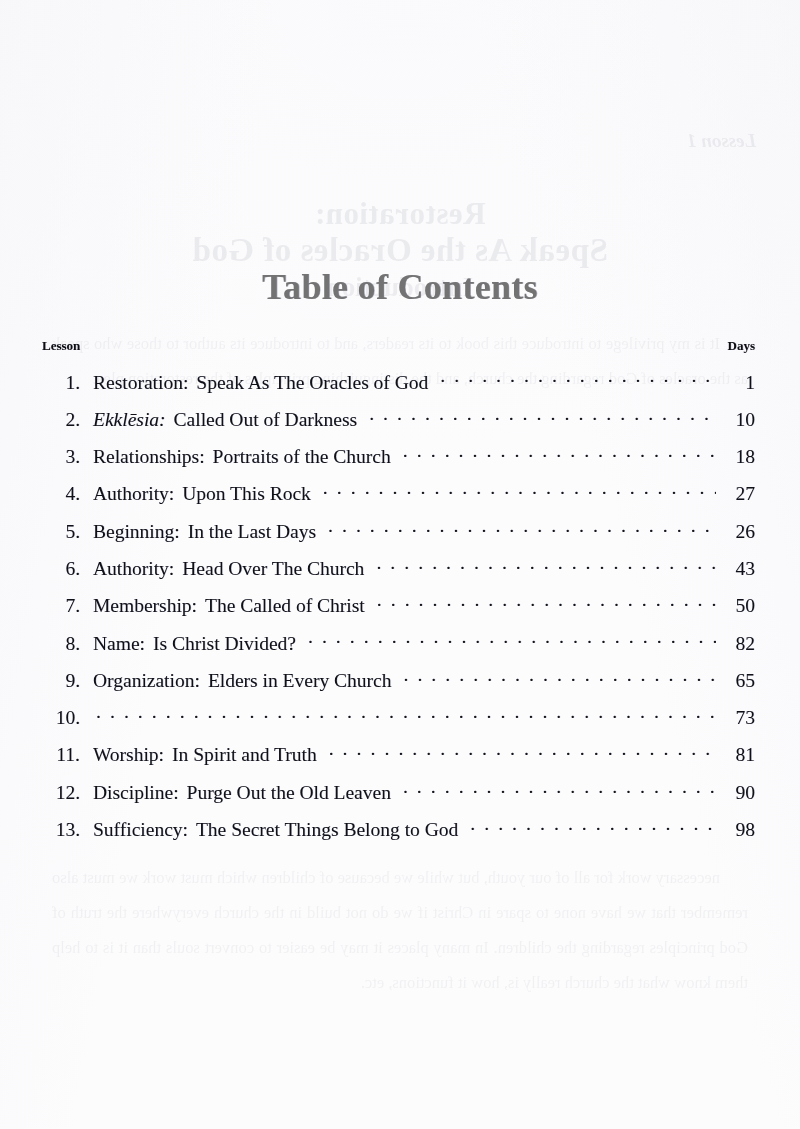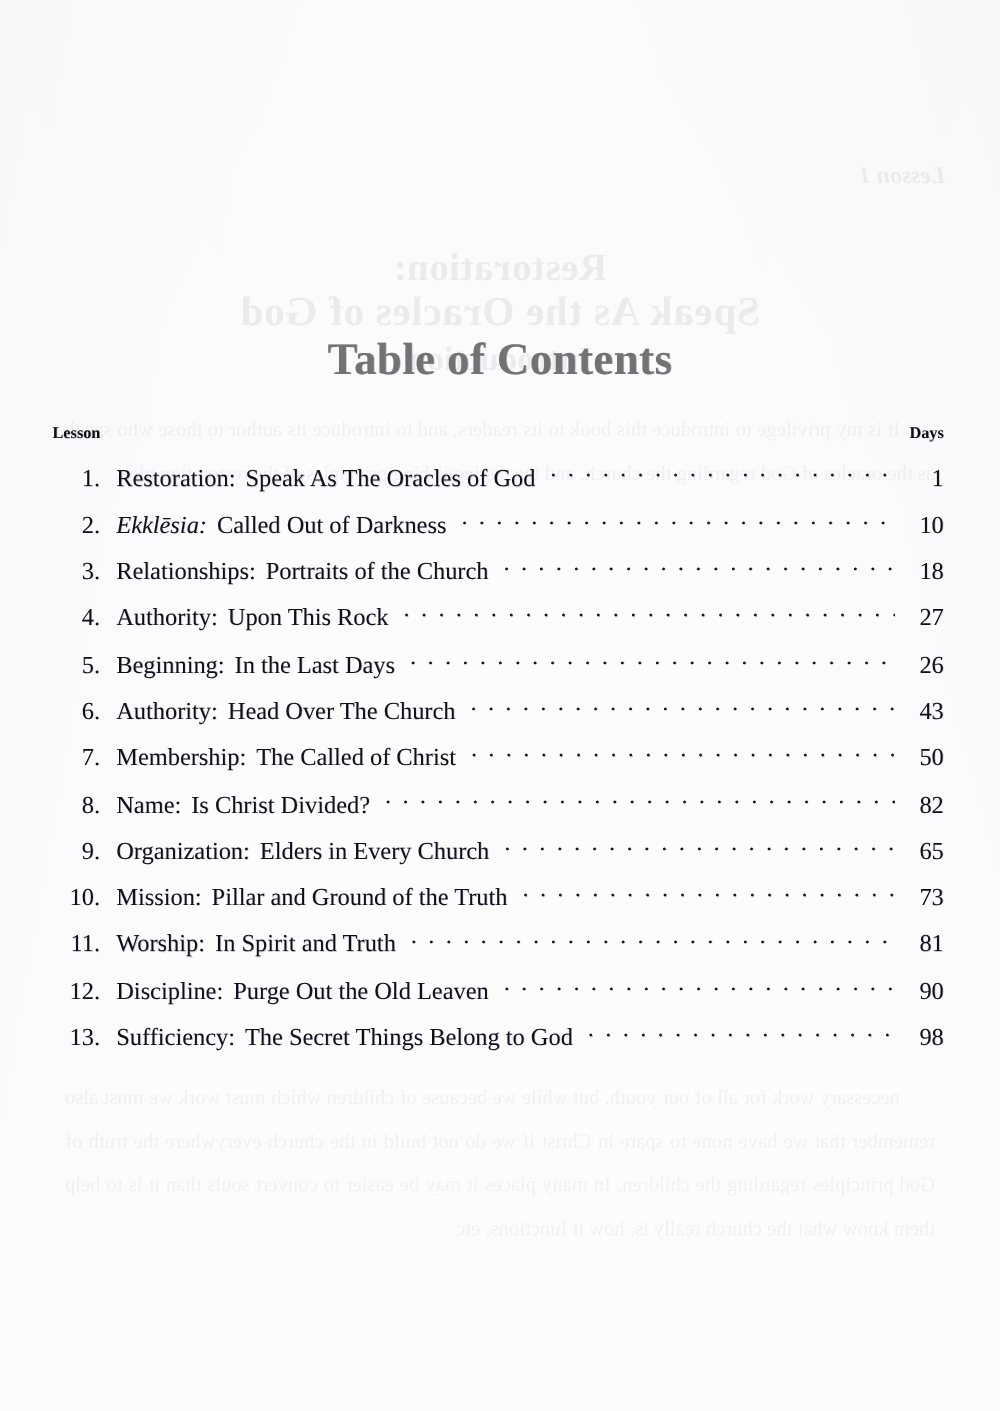--- a/index.html
+++ b/index.html
@@ -267,21 +267,20 @@
           <span class="toc-page">82</span>
         </div>
         <div class="toc-row">
           <span class="toc-num">9.</span>
           <span class="toc-label"><span class="term">Organization:</span><span class="sub">Elders in Every Church</span></span>
           <span class="toc-leader"></span>
           <span class="toc-page">65</span>
         </div>
         <div class="toc-row">
           <span class="toc-num">10.</span>
-          <span class="toc-label"><span class="term">Mission:</span><span class="sub">Pillar and Ground of the Truth</span></span>
           <span class="toc-leader"></span>
           <span class="toc-page">73</span>
         </div>
         <div class="toc-row">
           <span class="toc-num">11.</span>
           <span class="toc-label"><span class="term">Worship:</span><span class="sub">In Spirit and Truth</span></span>
           <span class="toc-leader"></span>
           <span class="toc-page">81</span>
         </div>
         <div class="toc-row">

